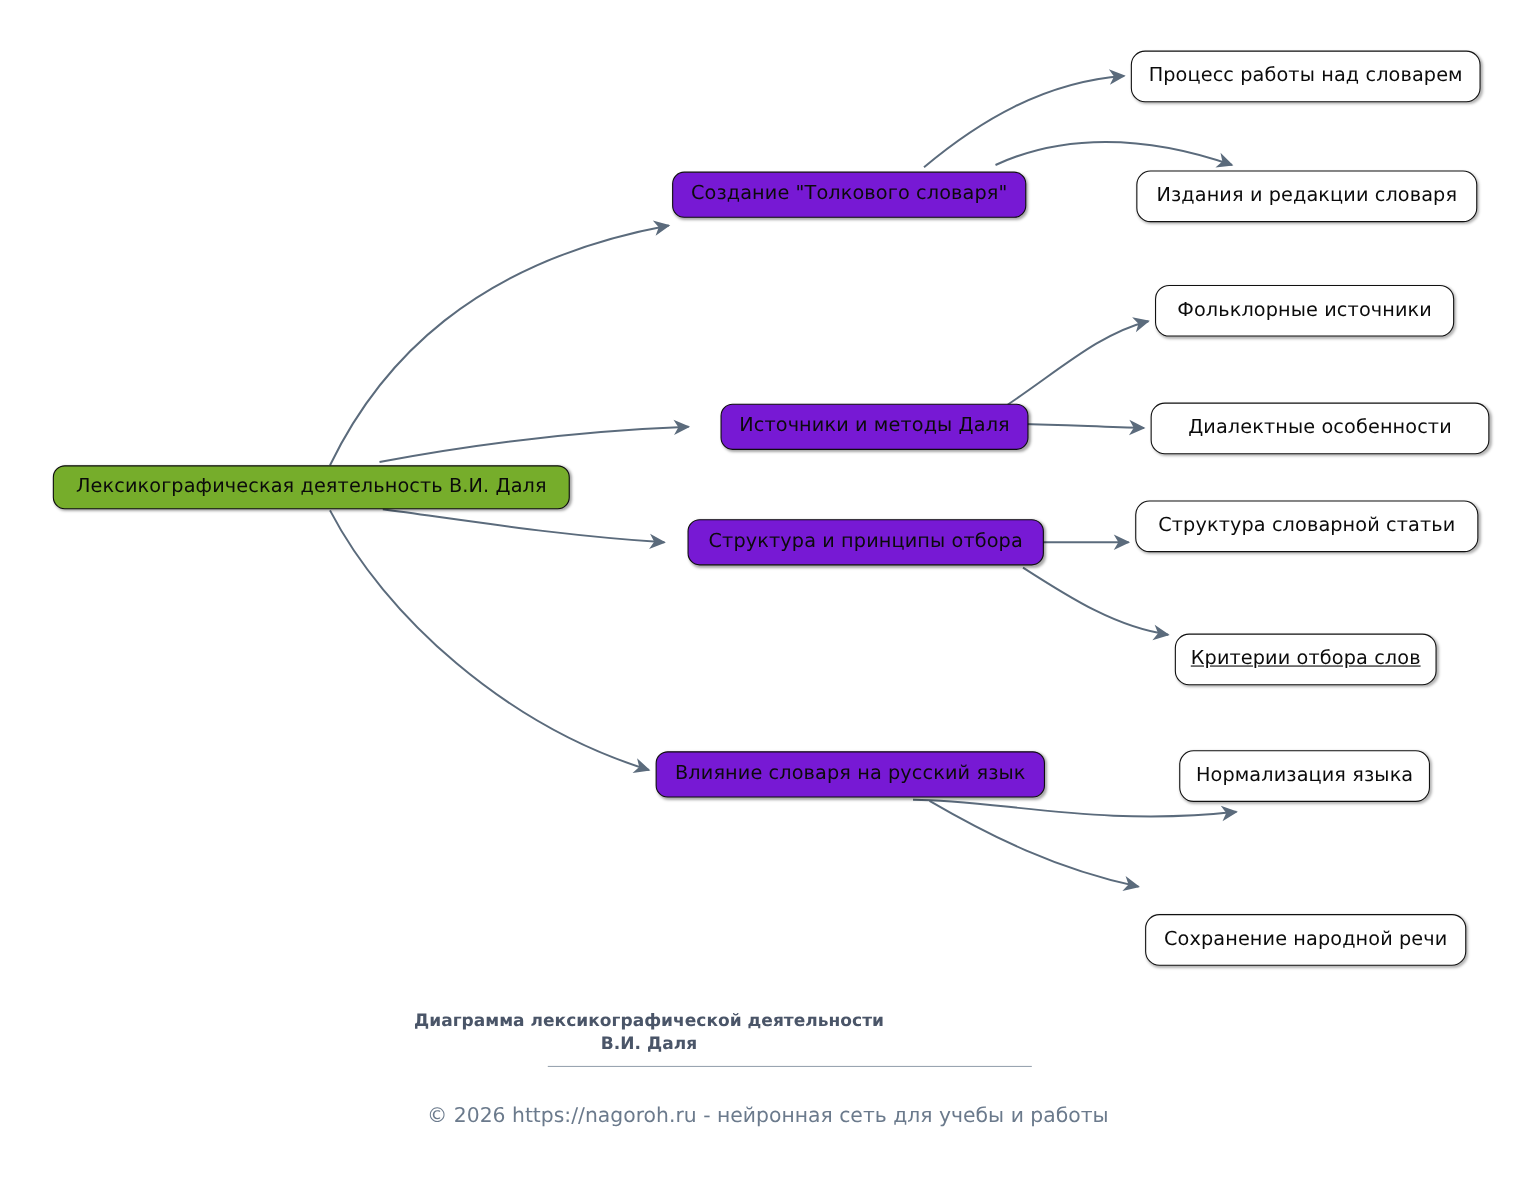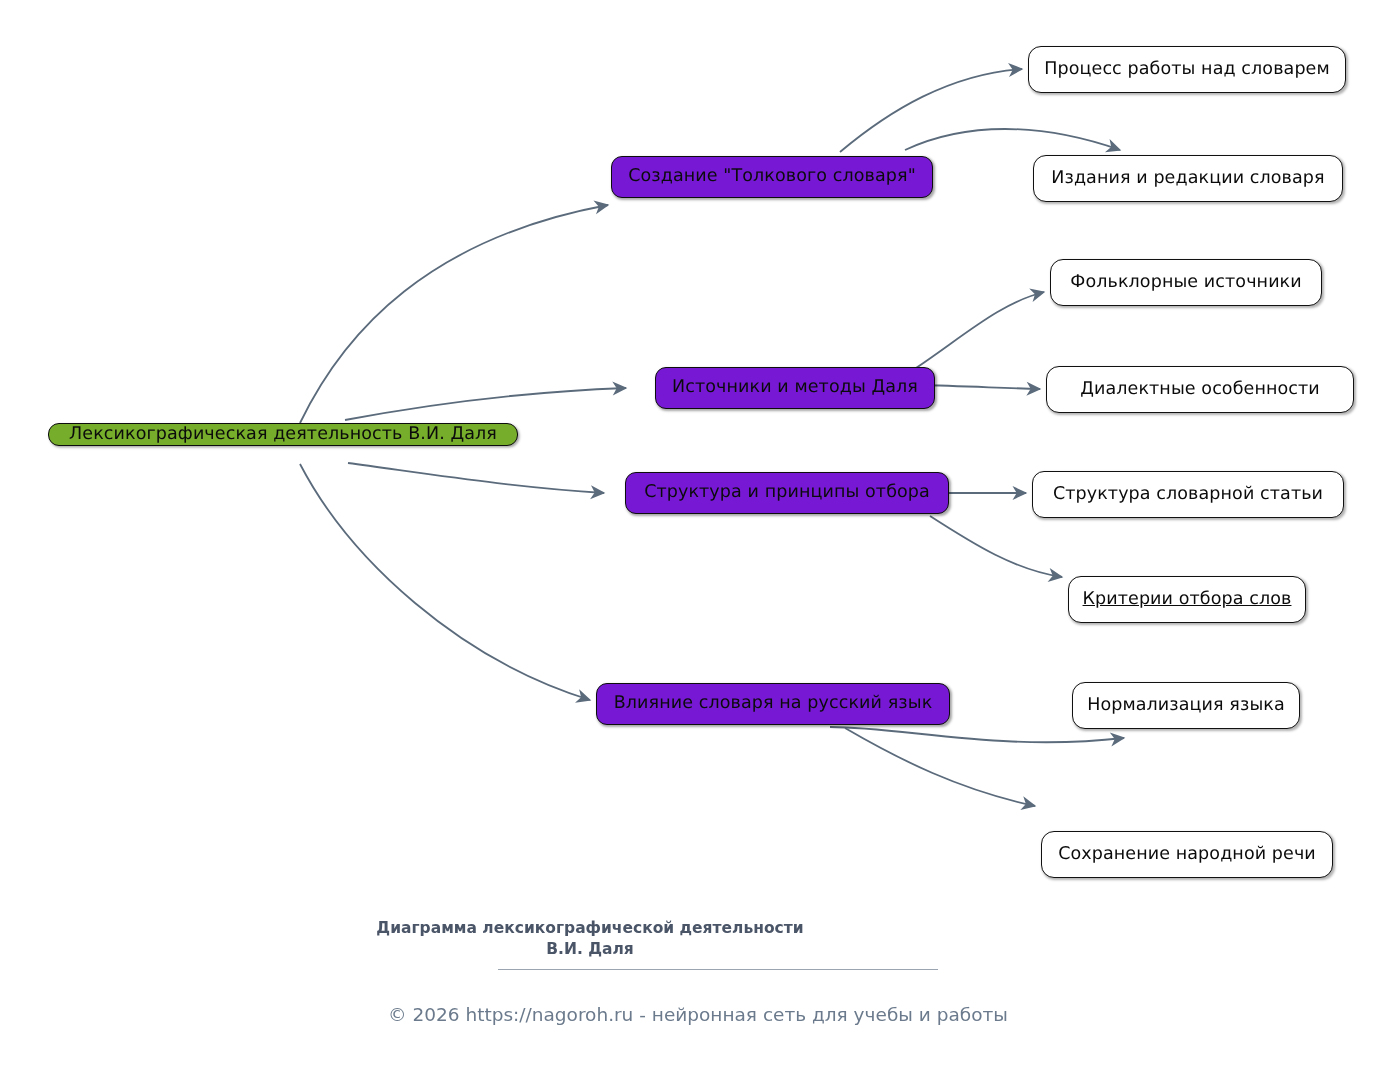--- a/index.html
+++ b/index.html
@@ -128,32 +128,32 @@
       <path d="M 916 385 C 965 386 1000 388 1040 389"></path>
 
       <path d="M 938 493 C 970 493 1000 493 1026 493"></path>
       <path d="M 930 516 C 975 545 1015 570 1062 577"></path>
 
       <path d="M 830 727 C 905 727 1000 752 1124 738"></path>
       <path d="M 845 728 C 900 760 960 790 1035 806"></path>
     </g>
   </svg>
 
-  <div class="node node-root" style="left:48px; top:423px; width:470px; height:23px;">Лексикографическая деятельность В.И. Даля</div>
+  <div class="node node-root" style="left:48px; top:423px; width:470px; height:40px;">Лексикографическая деятельность В.И. Даля</div>
 
   <div class="node node-branch" style="left:611px; top:156px; width:322px; height:42px;">Создание "Толкового словаря"</div>
   <div class="node node-leaf" style="left:1028px; top:46px; width:318px; height:47px;">Процесс работы над словарем</div>
   <div class="node node-leaf" style="left:1033px; top:155px; width:310px; height:47px;">Издания и редакции словаря</div>
 
   <div class="node node-branch" style="left:632px; top:367px; width:280px; height:42px;margin-left:23px;">Источники и методы Даля</div>
   <div class="node node-leaf" style="left:1050px; top:259px; width:272px; height:47px;">Фольклорные источники</div>
   <div class="node node-leaf" style="left:1046px; top:366px; width:308px; height:47px;">Диалектные особенности</div>
 
   <div class="node node-branch" style="left:610px; top:472px; width:324px; height:42px;margin-left:15px;">Структура и принципы отбора</div>
-  <div class="node node-leaf" style="left:1032px; top:471px; width:312px; height:47px;border-radius:12px;">Структура словарной статьи</div>
+  <div class="node node-leaf" style="left:1032px; top:455px; width:312px; height:47px;">Структура словарной статьи</div>
   <div class="node node-leaf" style="left:1068px; top:576px; width:238px; height:47px;text-decoration:underline;">Критерии отбора слов</div>
 
   <div class="node node-branch" style="left:596px; top:683px; width:354px; height:42px;">Влияние словаря на русский язык</div>
   <div class="node node-leaf" style="left:1072px; top:682px; width:228px; height:47px;">Нормализация языка</div>
   <div class="node node-leaf" style="left:1041px; top:787px; width:292px; height:47px;margin-top:44px;">Сохранение народной речи</div>
 
   <div id="footer-title">Диаграмма лексикографической деятельности
 В.И. Даля</div>
   <div id="footer-rule"></div>
   <div id="footer-credit">© 2026 https://nagoroh.ru - нейронная сеть для учебы и работы</div>

